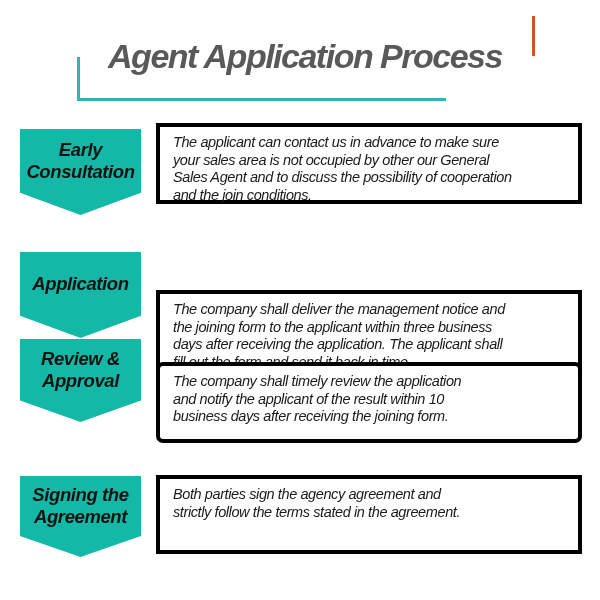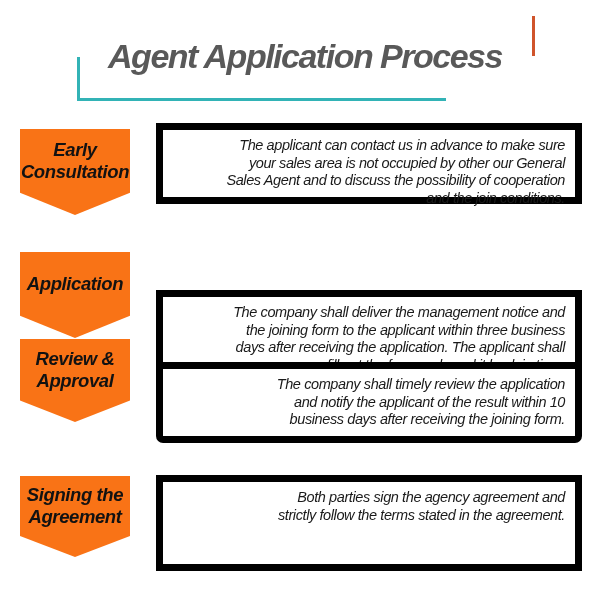--- a/index.html
+++ b/index.html
@@ -10,28 +10,28 @@
   .bracket{position:absolute;}
   .bracket.orange{left:172px;top:16px;width:360px;height:40px;
 ardo    border-top:3px solid #d0542b;border-right:3px solid #d0542b;}
   .bracket.teal{left:77px;top:57px;width:366px;height:41px;
     border-left:3px solid #32b3b6;border-bottom:3px solid #32b3b6;}
   .title{position:absolute;left:70px;top:36px;width:470px;text-align:center;
     font-size:34px;font-weight:bold;color:#595959;letter-spacing:-1.5px;
     line-height:40px;white-space:nowrap;}
 
   
-  .chevron{position:absolute;left:20px;width:110px;background:#f97316;
+  .chevron{position:absolute;left:20px;width:121px;background:#14b8a6;
     clip-path:polygon(0 0,100% 0,100% 74%,50% 100%,0 74%);}
   .chevron .label-wrap{position:absolute;left:0;top:0;width:100%;height:74%;
     display:flex;align-items:center;justify-content:center;}
   .chevron .label{font-size:18.5px;font-weight:bold;color:#121212;text-align:center;
     line-height:22px;letter-spacing:-0.4px;white-space:pre-line;}
   .descbox{position:absolute;left:156px;width:426px;box-sizing:border-box;
-    background:#ffffff;border:7px solid #000000;padding:7px 10px 6px 13px;text-align:right;}
+    background:#ffffff;border:4px solid #000000;padding:7px 10px 6px 13px;}
   .desc{font-size:14.5px;color:#1a1a1a;line-height:17.5px;letter-spacing:-0.4px;
     white-space:pre-line;}
 </style>
 </head>
 <body>
 
 <div id="page">
 
   <div class="bracket orange"></div>
   <div class="bracket teal"></div>
@@ -73,18 +73,18 @@
 and notify the applicant of the result within 10
 business days after receiving the joining form.</div>
   </div>
 
   <div class="chevron" style="top:476px;height:81px;">
     <div class="label-wrap">
       <div class="label">Signing the
 Agreement</div>
     </div>
   </div>
-  <div class="descbox" style="top:475px;height:96px;">
+  <div class="descbox" style="top:475px;height:79px;">
     <div class="desc">Both parties sign the agency agreement and
 strictly follow the terms stated in the agreement.</div>
   </div>
 
 </div>
 
 </body></html>

